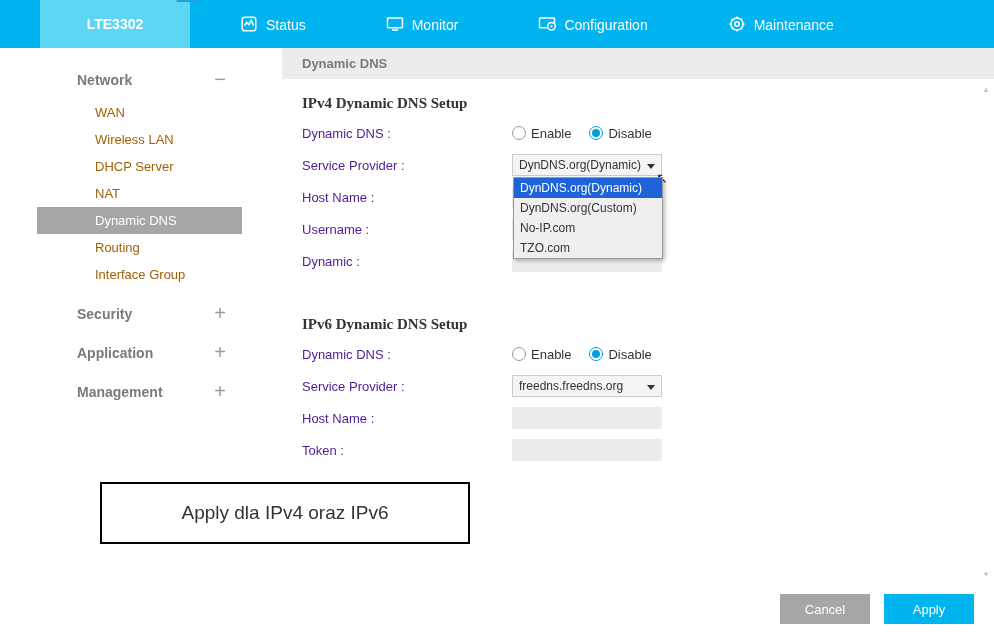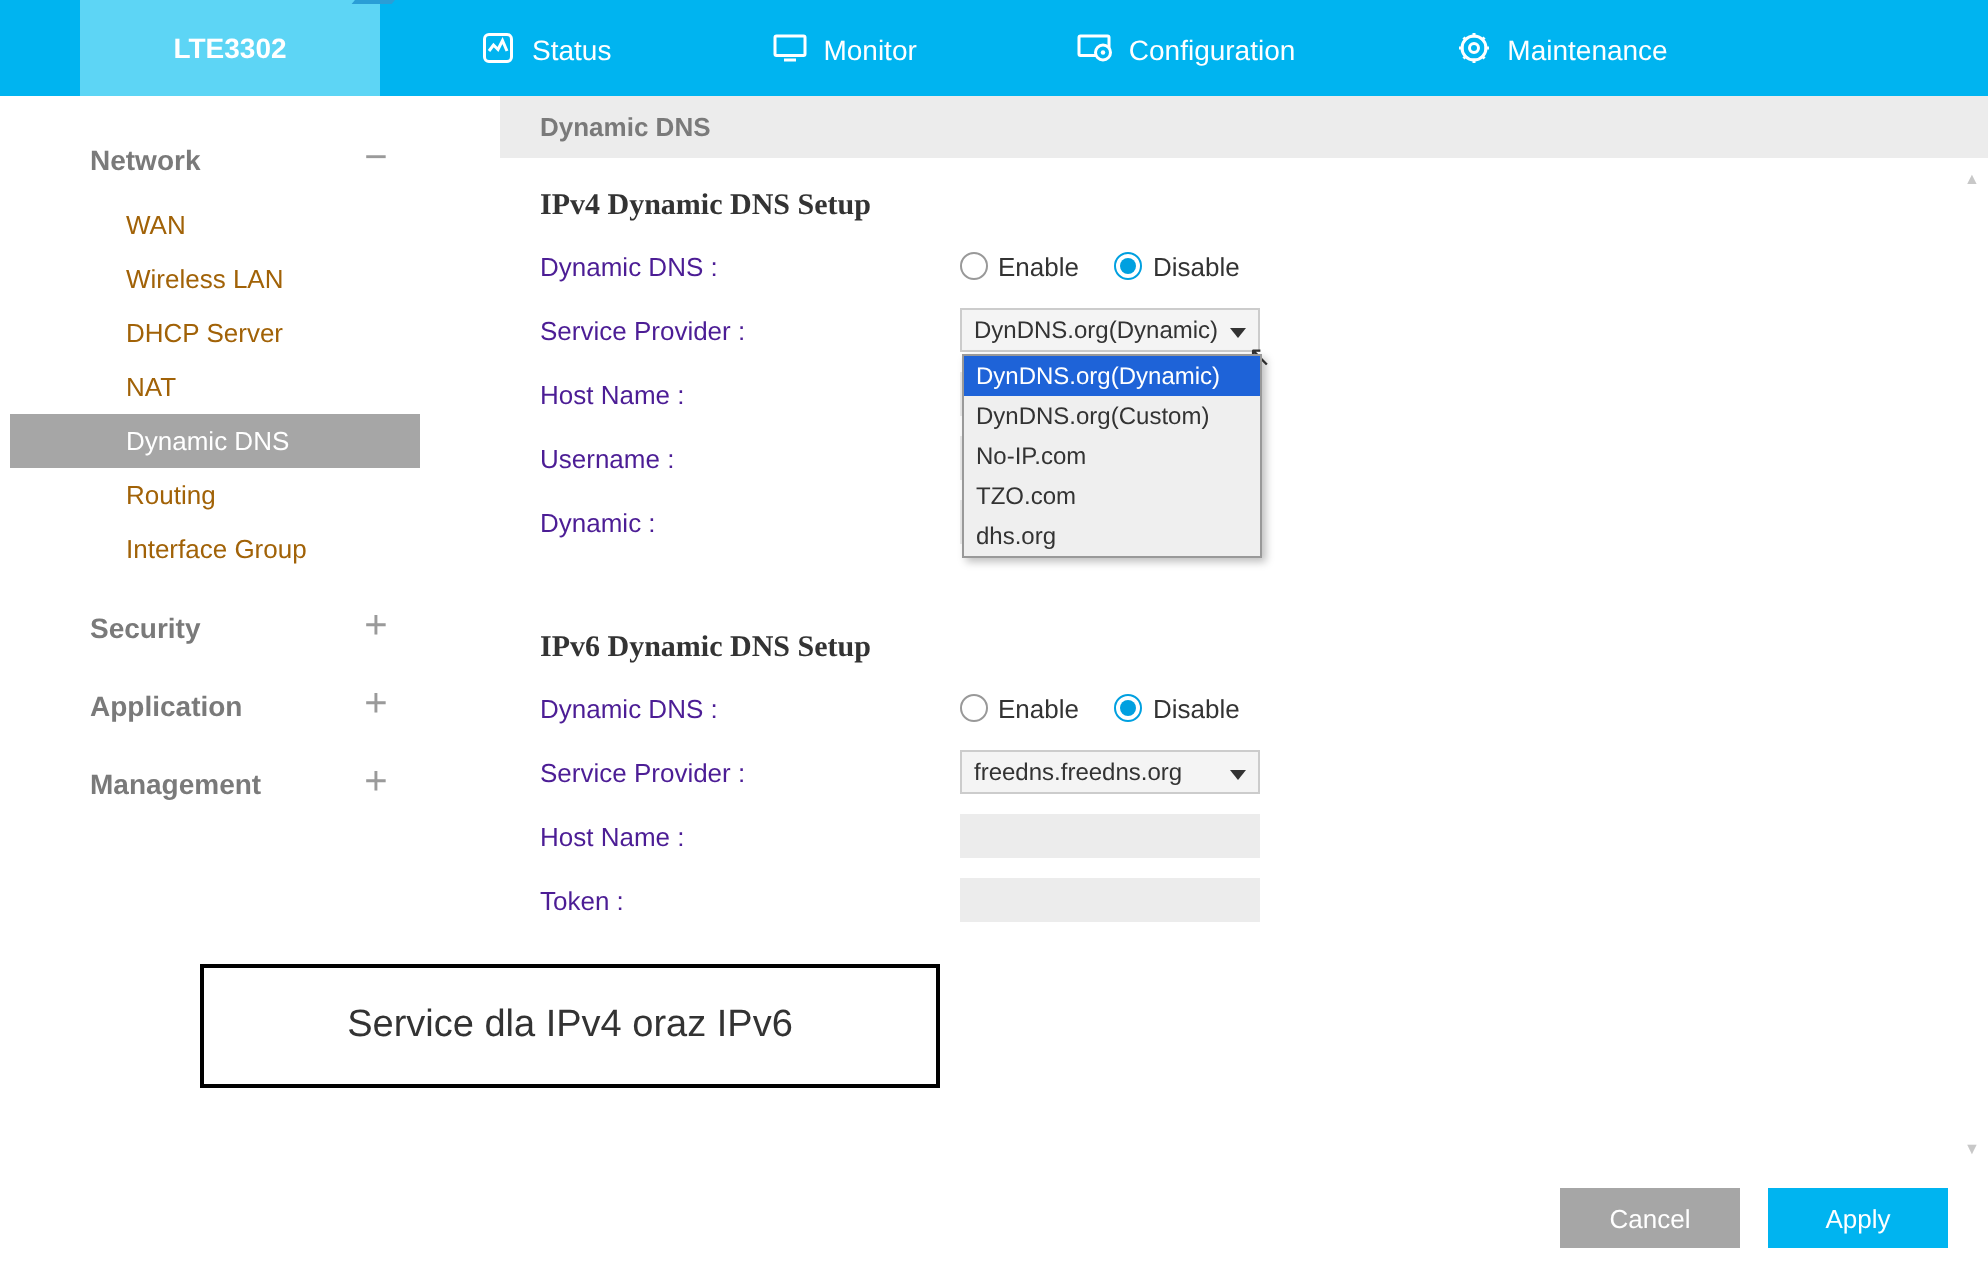--- a/index.html
+++ b/index.html
@@ -6,21 +6,21 @@
 body { font-family: Arial, sans-serif; font-size: 13px; color: #333; background: #fff; width: 994px; height: 644px; position: relative; }
 
 .topbar { display: flex; height: 48px; background: #00b4f0; color: #fff; }
 .logo-tab { width: 150px; background: #5dd5f5; display: flex; align-items: center; justify-content: center; font-weight: bold; font-size: 14px; position: relative; margin-left: 40px; }
 .logo-tab::before { content: ""; position: absolute; top: -8px; right: -10px; width: 20px; height: 10px; background: #2a9ed6; transform: skewX(-40deg); }
 .topnav { display: flex; flex: 1; align-items: center; padding-left: 50px; gap: 80px; }
 .topnav-item { display: flex; align-items: flex-end; gap: 8px; cursor: pointer; font-size: 14px; }
 .topnav-item svg { width: 18px; height: 18px; fill: #fff; }
 
 .main { display: flex; }
-.sidebar { width: 210px; padding: 12px 0 0 45px; }
+.sidebar { width: 210px; padding: 12px 0 0 45px; margin-left: 32px; }
 .side-section { margin-bottom: 6px; }
 .side-header { display: flex; justify-content: space-between; align-items: center; padding: 8px 12px 8px 0; color: #7a7a7a; font-weight: bold; font-size: 14px; cursor: pointer; }
 .side-toggle { font-size: 20px; color: #9a9a9a; font-weight: normal; width: 20px; text-align: center; }
 .side-items { }
 .side-item { padding: 6px 0 6px 18px; color: #a16207; font-size: 13px; cursor: pointer; }
 .side-item.active { background: #a6a6a6; color: #fff; margin-left: -40px; padding-left: 58px; }
 
 .content { flex: 1; }
 .breadcrumb { background: #ececec; padding: 8px 20px; color: #7a7a7a; font-weight: bold; font-size: 13px; margin-left: 40px; }
 .panel { padding: 16px 40px 0 60px; position: relative; height: 500px; }
@@ -151,21 +151,20 @@
         <div class="form-control">
           <div class="select-box">
             <span>DynDNS.org(Dynamic)</span>
               <span class="select-arrow"></span>
             <span class="cursor">↖</span>
             <div class="dropdown">
               <div class="dropdown-item highlight">DynDNS.org(Dynamic)</div>
               <div class="dropdown-item">DynDNS.org(Custom)</div>
               <div class="dropdown-item">No-IP.com</div>
               <div class="dropdown-item">TZO.com</div>
-              <div class="dropdown-item">dhs.org</div>
             </div>
           </div>
         </div>
       </div>
       <div class="form-row">
         <div class="form-label">Host Name :</div>
         <div class="form-control">
             <div class="text-input"></div>
           </div>
       </div>
@@ -217,19 +216,19 @@
           <div class="form-control">
               <div class="text-input"></div>
             </div>
         </div>
       </div>
     </div>
   </div>
 </div>
 
 <div class="caption-box">
-    <span>Service dla IPv4 oraz IPv6</span>
+    <span>Apply dla IPv4 oraz IPv6</span>
   </div>
 
 <div class="footer">
   <button class="btn btn-cancel">Cancel</button>
   <button class="btn btn-apply">Apply</button>
 </div>
 
 </body></html>

